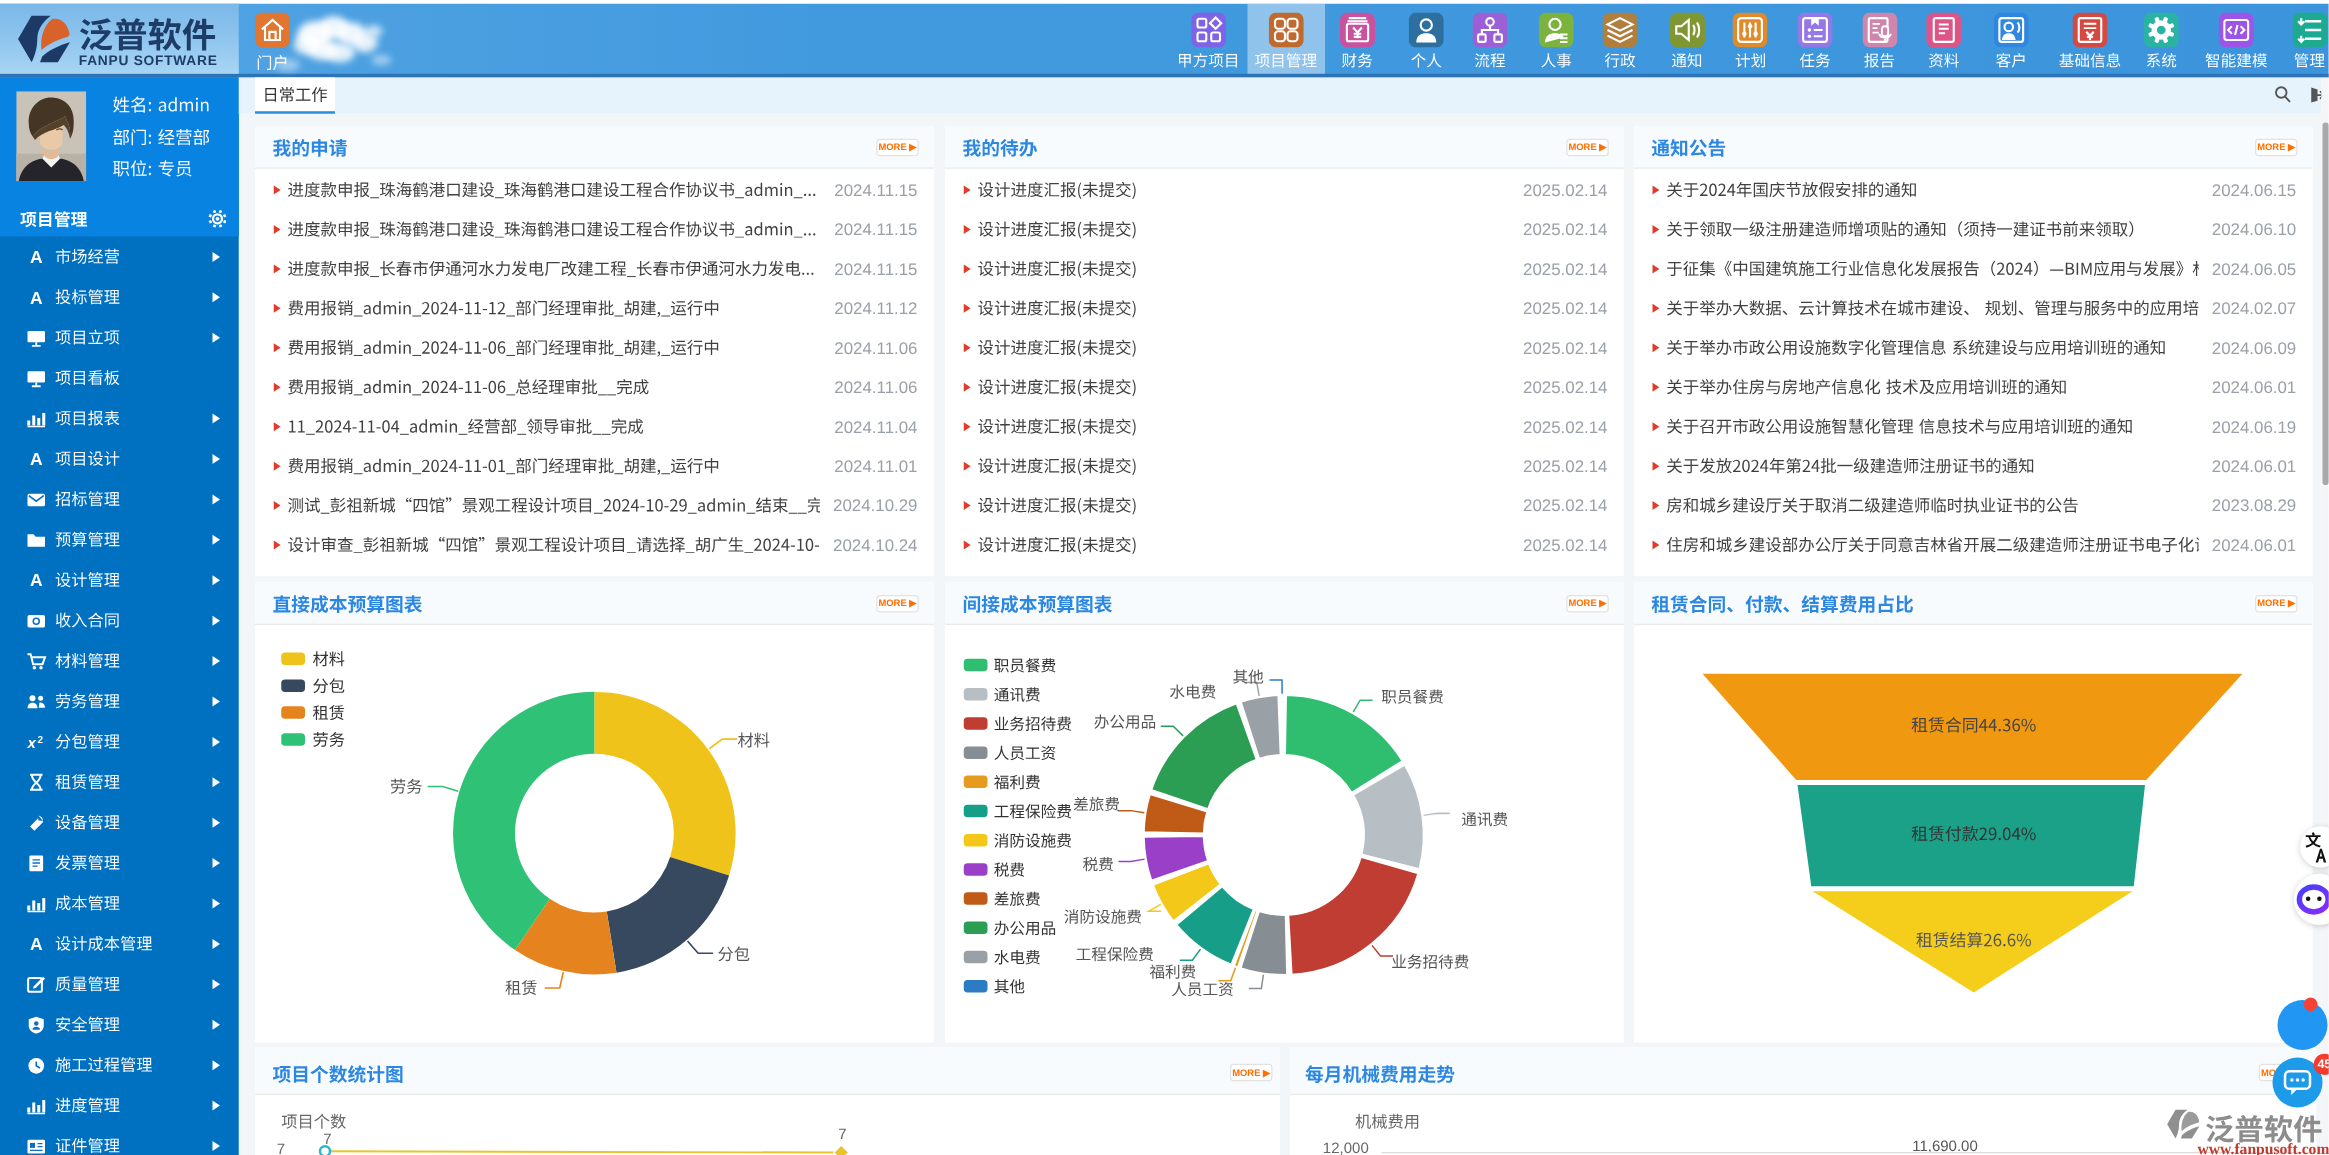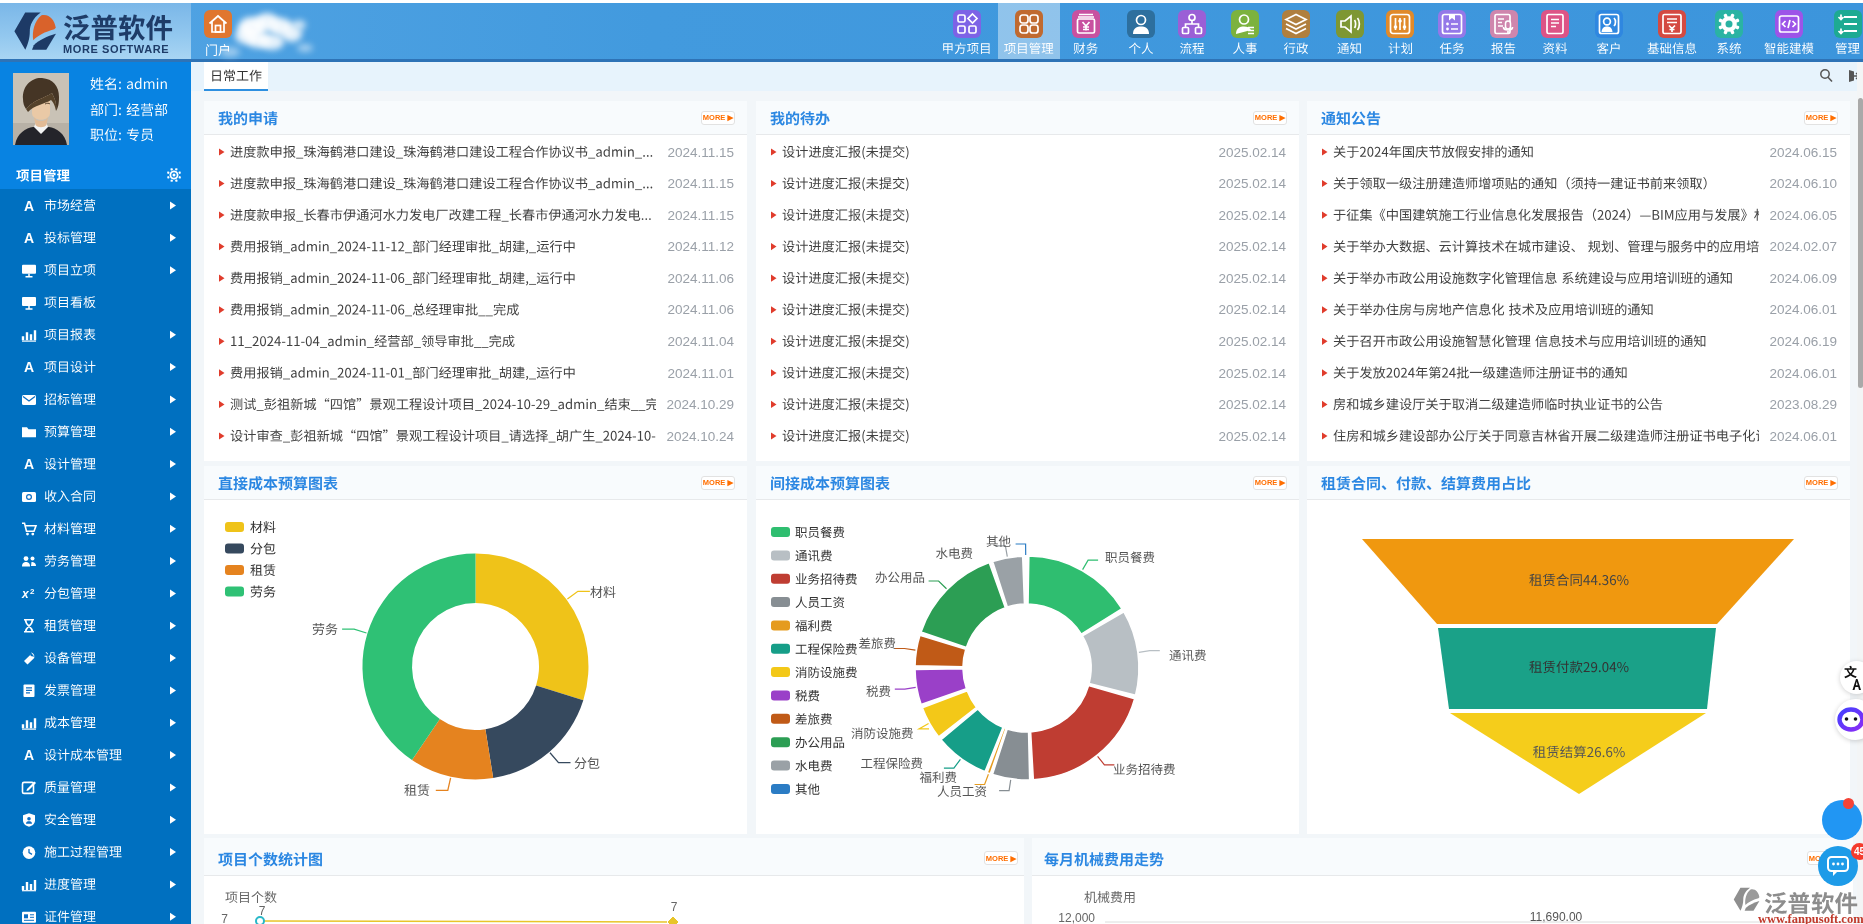--- a/index.html
+++ b/index.html
@@ -339,21 +339,21 @@
 <path d="M45.8 25.8 C37.5 28.2 28.8 32.2 23.8 37.2 L22 41.7 L36.3 41.7 L45.8 26 Z" fill="#1d3a66"></path>
 </svg>
 <svg class="abs" style="left:0;top:0" width="191" height="62">
     <g transform="translate(63 38) scale(0.0275 -0.0275)" fill="#1e3c68">
       <use href="#gB6cdb"></use>
       <use href="#gB666e" x="1000"></use>
       <use href="#gB8f6f" x="2000"></use>
       <use href="#gB4ef6" x="3000"></use>
     </g>
   </svg>
-<div class="abs" style="left:63px;top:43px;width:128px;font-size:11px;letter-spacing:0.6px;font-weight:bold;color:#1e3c68">MORE SOFTWARE</div>
+<div class="abs" style="left:63px;top:43px;width:128px;font-size:11px;letter-spacing:0.6px;font-weight:bold;color:#1e3c68">FANPU SOFTWARE</div>
 <div class="abs" style="left:998px;top:3px;width:62px;height:56px;background:rgba(255,255,255,.42)"></div>
 <div class="abs" style="left:953px;top:10px">
     <svg width="28" height="28" viewBox="0 0 28 28">
       <rect x="0" y="0" width="28" height="28" rx="6" fill="#7d63e6"></rect>
       <rect x="5" y="5" width="7" height="7" rx="1.5" fill="none" stroke="#fff" stroke-width="1.7"></rect>
       <rect x="5" y="16" width="7" height="7" rx="1.5" fill="none" stroke="#fff" stroke-width="1.7"></rect>
       <rect x="16" y="16" width="7" height="7" rx="1.5" fill="none" stroke="#fff" stroke-width="1.7"></rect>
       <path d="M19.5 4 L24 8.5 L19.5 13 L15 8.5 Z" fill="none" stroke="#fff" stroke-width="1.7"></path>
     </svg>
   </div>

